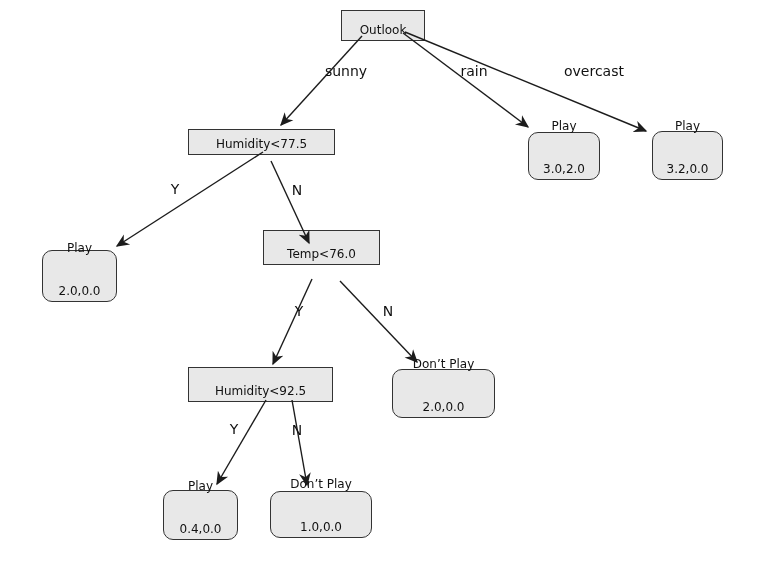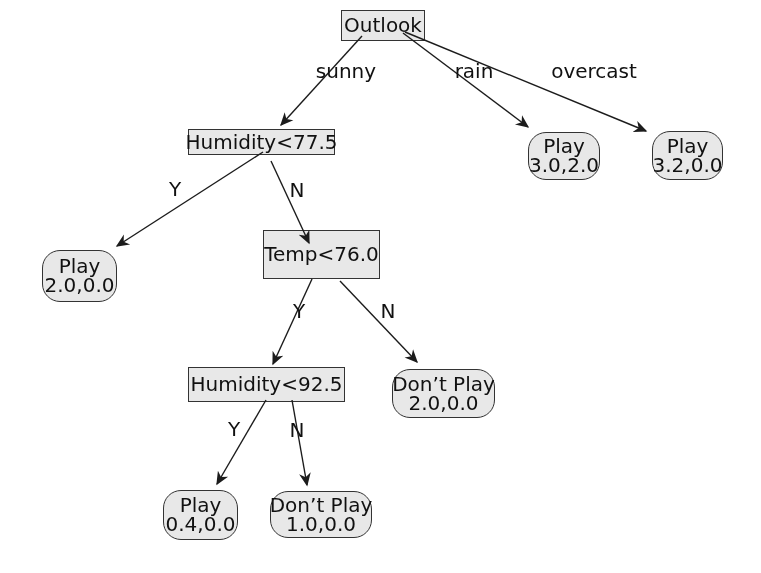--- a/index.html
+++ b/index.html
@@ -31,37 +31,38 @@
     fill: var(--edge-line, #1c1c1c);
   }
   .node {
     position: absolute;
     z-index: 1;
     box-sizing: border-box;
     background: var(--node-fill, #e8e8e8);
     display: flex;
     flex-direction: column;
     align-items: center;
-    justify-content: center;
-    font-size: 20px;
+    justify-content: flex-end;
+    font-size: 12px;
     line-height: 19px;
     white-space: nowrap;
   }
   .node.decision {
     border: 1.4px solid var(--node-border, #333333);
   }
   .node.leaf {
     border: 1.8px solid var(--node-border, #333333);
-    border-radius: 18px;
+    border-radius: 10px;
+    gap: 24px;
   }
   .edge-label {
     position: absolute;
     z-index: 3;
     transform: translate(-50%, -50%);
-    font-size: 20px;
+    font-size: 14px;
     white-space: nowrap;
     pointer-events: none;
   }
 </style>
 </head>
 <body>
 
 <div class="canvas">
 
   <svg class="edges-layer" width="761" height="573" viewBox="0 0 761 573">
@@ -82,25 +83,25 @@
   </svg>
 
   <div class="node decision" style="left:341px;top:10px;width:84px;height:31px">
     <span class="node-label">Outlook</span>
   </div>
 
   <div class="node decision" style="left:188px;top:129px;width:147px;height:26px">
     <span class="node-label">Humidity&lt;77.5</span>
   </div>
 
-  <div class="node decision" style="left:263px;top:230px;width:117px;height:49px">
+  <div class="node decision" style="left:263px;top:230px;width:117px;height:35px">
     <span class="node-label">Temp&lt;76.0</span>
   </div>
 
-  <div class="node decision" style="left:188px;top:367px;width:157px;height:35px">
+  <div class="node decision" style="left:188px;top:367px;width:145px;height:35px">
     <span class="node-label">Humidity&lt;92.5</span>
   </div>
 
   <div class="node leaf" style="left:42px;top:250px;width:75px;height:52px">
     <span class="node-label">Play</span>
     <span class="node-value">2.0,0.0</span>
   </div>
 
   <div class="node leaf" style="left:528px;top:132px;width:72px;height:48px">
     <span class="node-label">Play</span>

